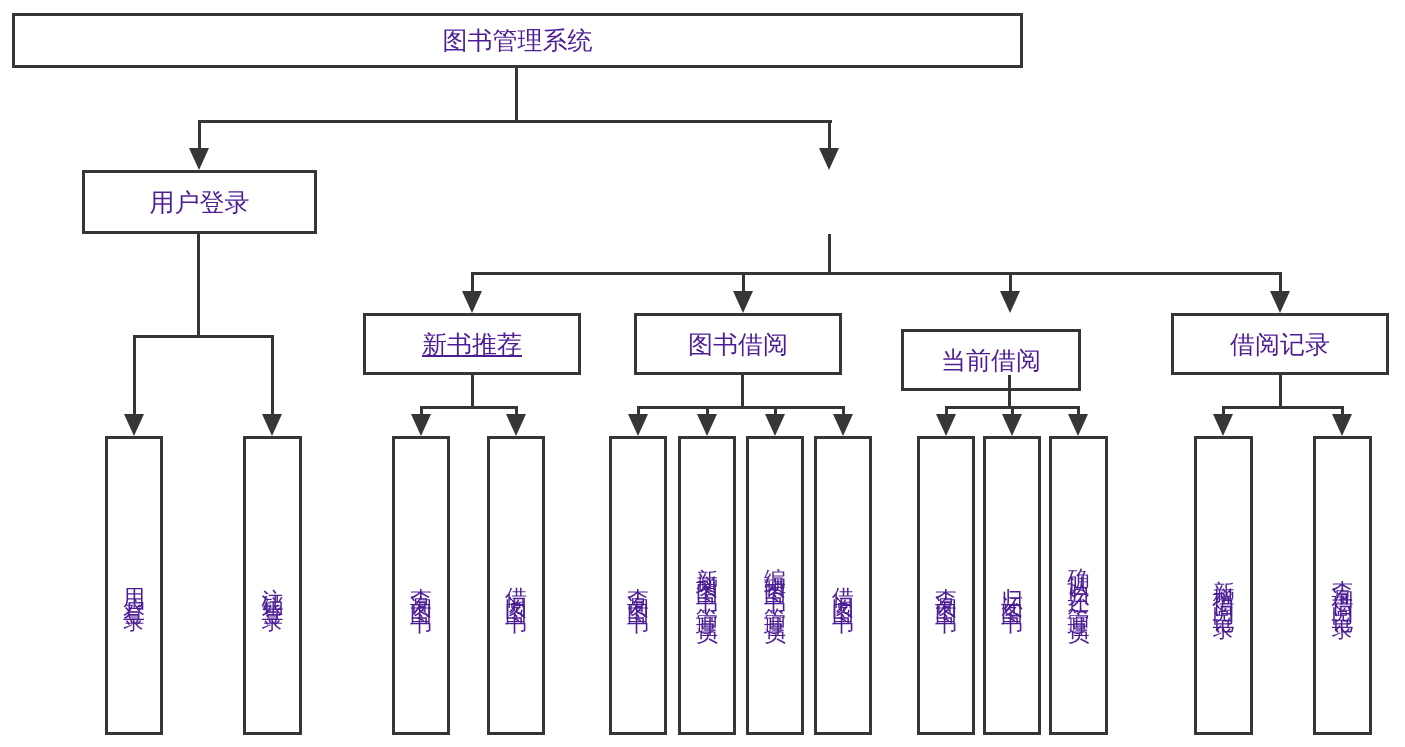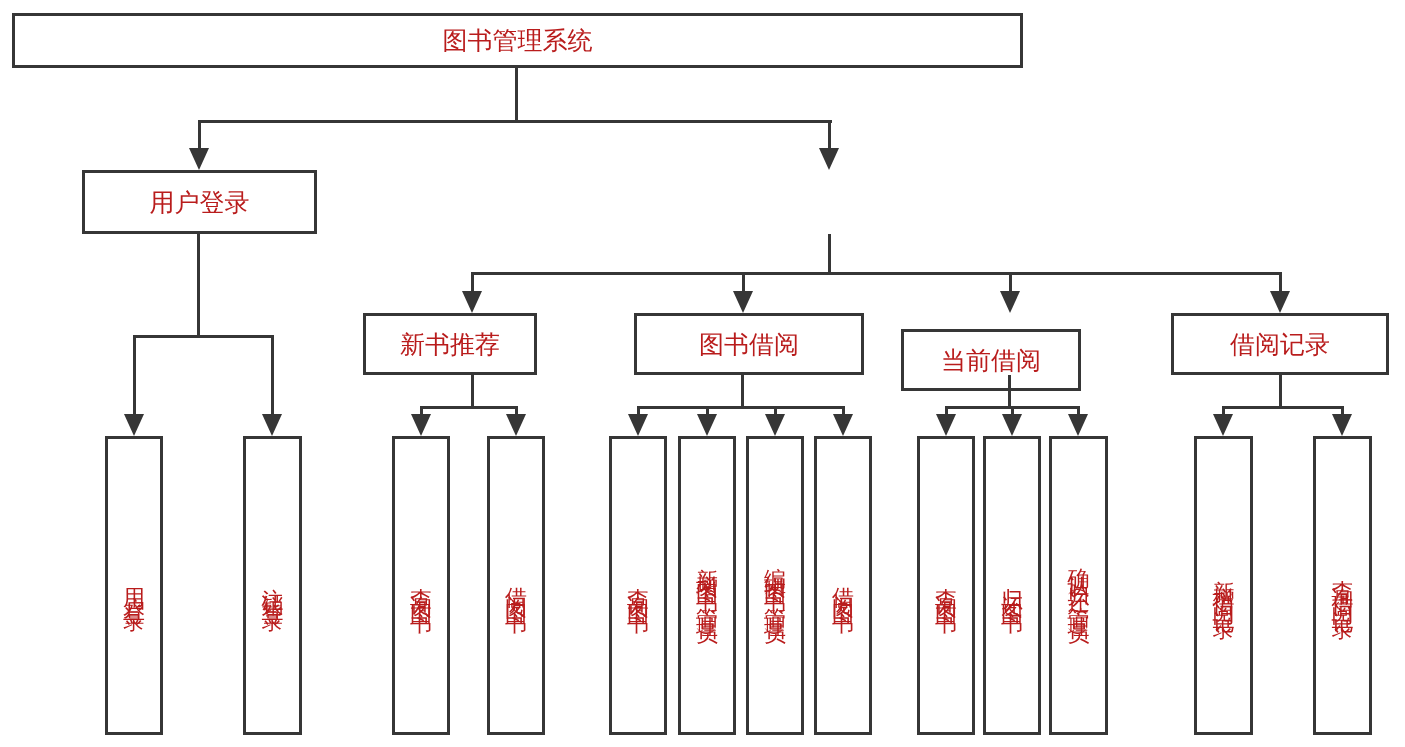--- a/index.html
+++ b/index.html
@@ -13,21 +13,21 @@
   }
   
   .box {
     position: absolute;
     box-sizing: border-box;
     background: #ffffff;
     border: 3px solid #363636;
     display: flex;
     align-items: center;
     justify-content: center;
-    color: #b91c1c;
+    color: #4c1d95;
   }
   .hlabel { font-size: 25px; white-space: nowrap; }
   .vlabel {
     writing-mode: vertical-rl;
     text-orientation: mixed;
     font-size: 22px;
     letter-spacing: 8px;
     line-height: 1;
     white-space: nowrap;
   }
@@ -87,24 +87,24 @@
   <div class="drop" style="left:124px; top:335px; height:101px;"></div>
   <div class="drop" style="left:262px; top:335px; height:101px;"></div>
 
   <div class="vline" style="left:828px; top:234px; height:41px;"></div>
   <div class="hline" style="left:471px; top:272px; width:811px;"></div>
   <div class="drop" style="left:462px; top:272px; height:41px;"></div>
   <div class="drop" style="left:733px; top:272px; height:41px;"></div>
   <div class="drop" style="left:1000px; top:272px; height:41px;"></div>
   <div class="drop" style="left:1270px; top:272px; height:41px;"></div>
 
-  <div class="box" style="left:363px; top:313px; width:174px; height:62px;">
+  <div class="box" style="left:363px; top:313px; width:218px; height:62px;text-decoration:underline;">
     <span class="hlabel">新书推荐</span>
   </div>
-  <div class="box" style="left:634px; top:313px; width:230px; height:62px;">
+  <div class="box" style="left:634px; top:313px; width:208px; height:62px;">
     <span class="hlabel">图书借阅</span>
   </div>
   <div class="box" style="left:901px; top:313px; width:180px; height:62px;margin-top:16px;">
     <span class="hlabel">当前借阅</span>
   </div>
   <div class="box" style="left:1171px; top:313px; width:218px; height:62px;">
     <span class="hlabel">借阅记录</span>
   </div>
 
   <div class="vline" style="left:471px; top:375px; height:34px;"></div>

